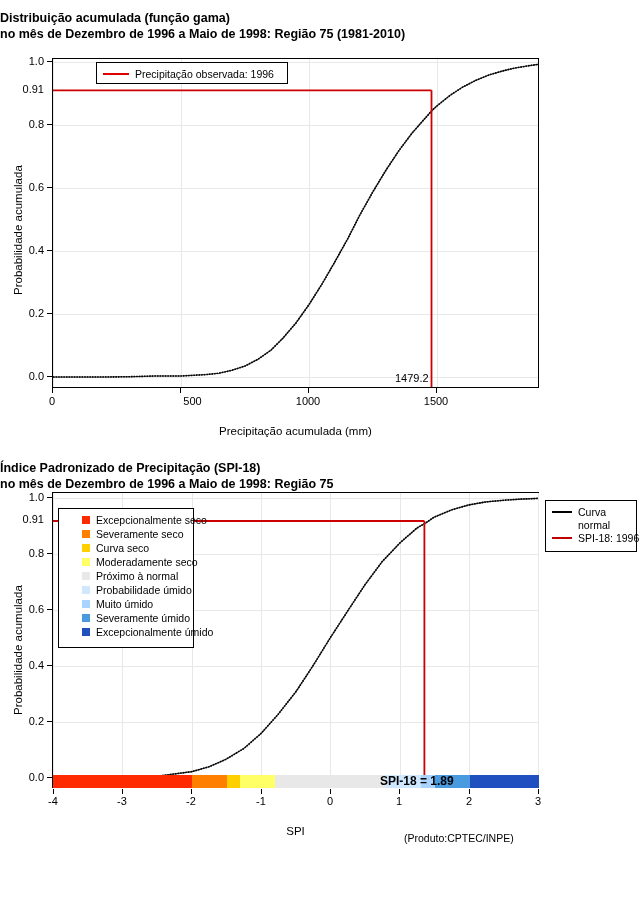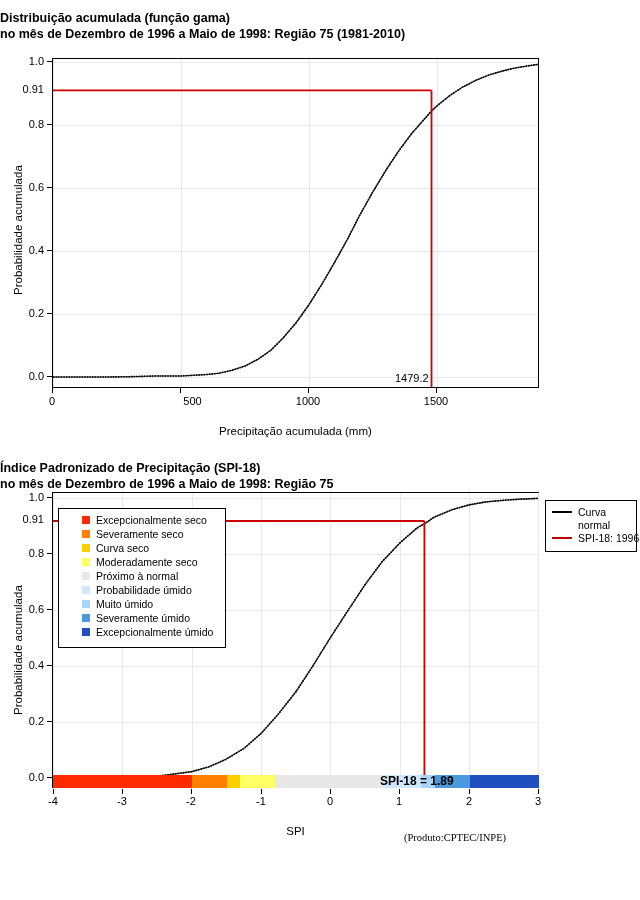--- a/index.html
+++ b/index.html
@@ -194,20 +194,26 @@
 
       <polyline fill="none" stroke="#000000" stroke-width="1.6" stroke-dasharray="1.5 1.1" points="0,318 26,318 51,318 77,317.7 102,317 128,317 154,315.5 166,314.2 179,311.3 192,307 205,300.3 218,291.1 230,279.1 243,263.9 256,245.6 269,225 282,202.6 295,179.3 307,155.7 320,132.6 333,111.1 346,91.5 359,74.2 372,59.4 379,51.5 384,46.8 397,36.4 410,27.9 423,21.3 436,15.9 449,12.1 461,9.2 474,7.0 485,5.4"></polyline>
 
       <polyline fill="none" stroke="#000000" stroke-width="1.1" stroke-opacity="0.85" points="0,318 26,318 51,318 77,317.7 102,317 128,317 154,315.5 166,314.2 179,311.3 192,307 205,300.3 218,291.1 230,279.1 243,263.9 256,245.6 269,225 282,202.6 295,179.3 307,155.7 320,132.6 333,111.1 346,91.5 359,74.2 372,59.4 379,51.5 384,46.8 397,36.4 410,27.9 423,21.3 436,15.9 449,12.1 461,9.2 474,7.0 485,5.4"></polyline>
 
       <line x1="0" y1="31.3" x2="378.5" y2="31.3" stroke="#cc0000" stroke-width="1.8"></line>
       <line x1="378.5" y1="31.3" x2="378.5" y2="328" stroke="#cc0000" stroke-width="1.8"></line>
     </svg>
   </div>
 
+  <div class="legend-box" id="legend-top" style="left:96px; top:62px; width:192px; height:22px;">
+    <div class="legend-row">
+      <span class="legend-line" style="background:#e00000;"></span>
+      <span>Precipitação observada: 1996</span>
+    </div>
+  </div>
 
   <div class="tick-y" style="left:47px; top:376px;"></div>
   <div class="tick-y" style="left:47px; top:313px;"></div>
   <div class="tick-y" style="left:47px; top:250px;"></div>
   <div class="tick-y" style="left:47px; top:187px;"></div>
   <div class="tick-y" style="left:47px; top:124px;"></div>
   <div class="tick-y" style="left:47px; top:61px;"></div>
 
   <div class="ylab" style="left:14px; top:376px; width:30px;">0.0</div>
   <div class="ylab" style="left:14px; top:313px; width:30px;">0.2</div>
@@ -262,21 +268,21 @@
 
     <svg class="curve" width="485" height="294" viewBox="0 0 485 294">
       <polyline fill="none" stroke="#000000" stroke-width="1.6" stroke-dasharray="1.5 1.1" points="0,285 35,285 69,284.6 104,283.3 139,278.6 156,273.8 173,266.3 191,255.4 208,240.5 225,221.5 243,198.6 260,172.8 277,145.2 295,117.5 312,91.7 329,68.8 347,49.8 364,35.0 373,29.8 381,24.2 399,16.7 416,11.9 433,8.9 451,7.2 468,6.1 485,5.4"></polyline>
       <polyline fill="none" stroke="#000000" stroke-width="1.1" stroke-opacity="0.85" points="0,285 35,285 69,284.6 104,283.3 139,278.6 156,273.8 173,266.3 191,255.4 208,240.5 225,221.5 243,198.6 260,172.8 277,145.2 295,117.5 312,91.7 329,68.8 347,49.8 364,35.0 373,29.8 381,24.2 399,16.7 416,11.9 433,8.9 451,7.2 468,6.1 485,5.4"></polyline>
 
       <line x1="0" y1="28.0" x2="371.4" y2="28.0" stroke="#cc0000" stroke-width="1.8"></line>
       <line x1="371.4" y1="28.0" x2="371.4" y2="294" stroke="#cc0000" stroke-width="1.8"></line>
     </svg>
   </div>
 
-  <div class="legend-box" id="legend-categories" style="left:58px; top:58px; width:168px; height:140px;padding-left:23px;">
+  <div class="legend-box" id="legend-categories" style="left:58px; top:58px; width:136px; height:140px;padding-left:23px;">
     <div class="legend-row">
       <span class="legend-sq" style="background:#ff2a00;"></span>
       <span>Excepcionalmente seco</span>
     </div>
     <div class="legend-row">
       <span class="legend-sq" style="background:#ff8000;"></span>
       <span>Severamente seco</span>
     </div>
     <div class="legend-row">
       <span class="legend-sq" style="background:#ffd000;"></span>
@@ -367,14 +373,14 @@
   <div class="xlab" style="left:261px; top:345px;">-1</div>
   <div class="xlab" style="left:330px; top:345px;">0</div>
   <div class="xlab" style="left:399px; top:345px;">1</div>
   <div class="xlab" style="left:469px; top:345px;">2</div>
   <div class="xlab" style="left:538px; top:345px;">3</div>
 
   <div class="axis-title" style="left:52px; top:375px; width:487px;">SPI</div>
 
   <div class="ytitle" style="left:12px; top:265px;">Probabilidade acumulada</div>
 
-  <div class="produto" style="left:404px; top:382px;font-family:Liberation Serif, serif;">(Produto:CPTEC/INPE)</div>
+  <div class="produto" style="left:404px; top:382px;">(Produto:CPTEC/INPE)</div>
 </div>
 
 </body></html>

